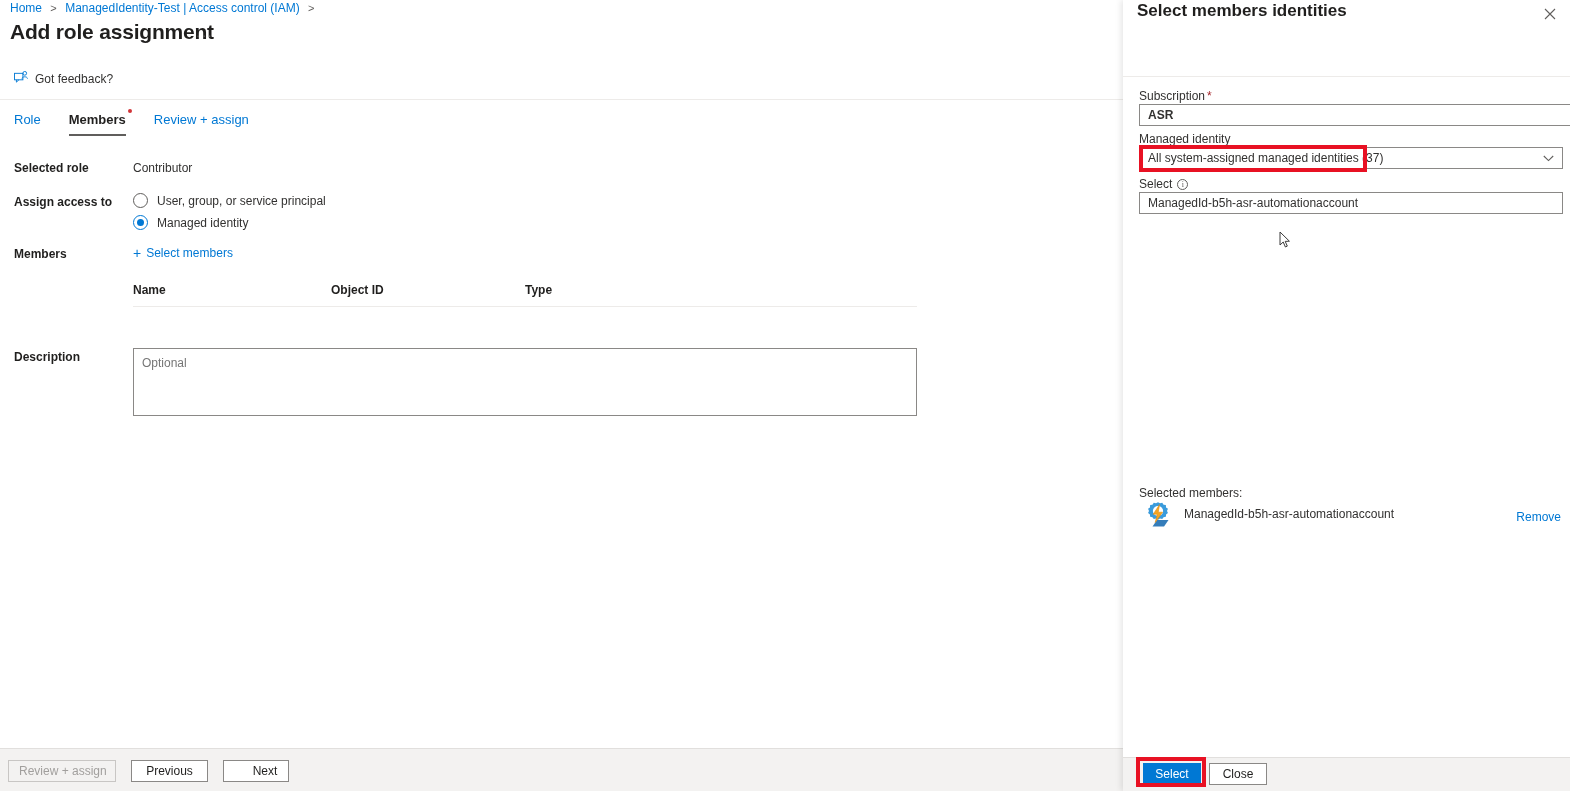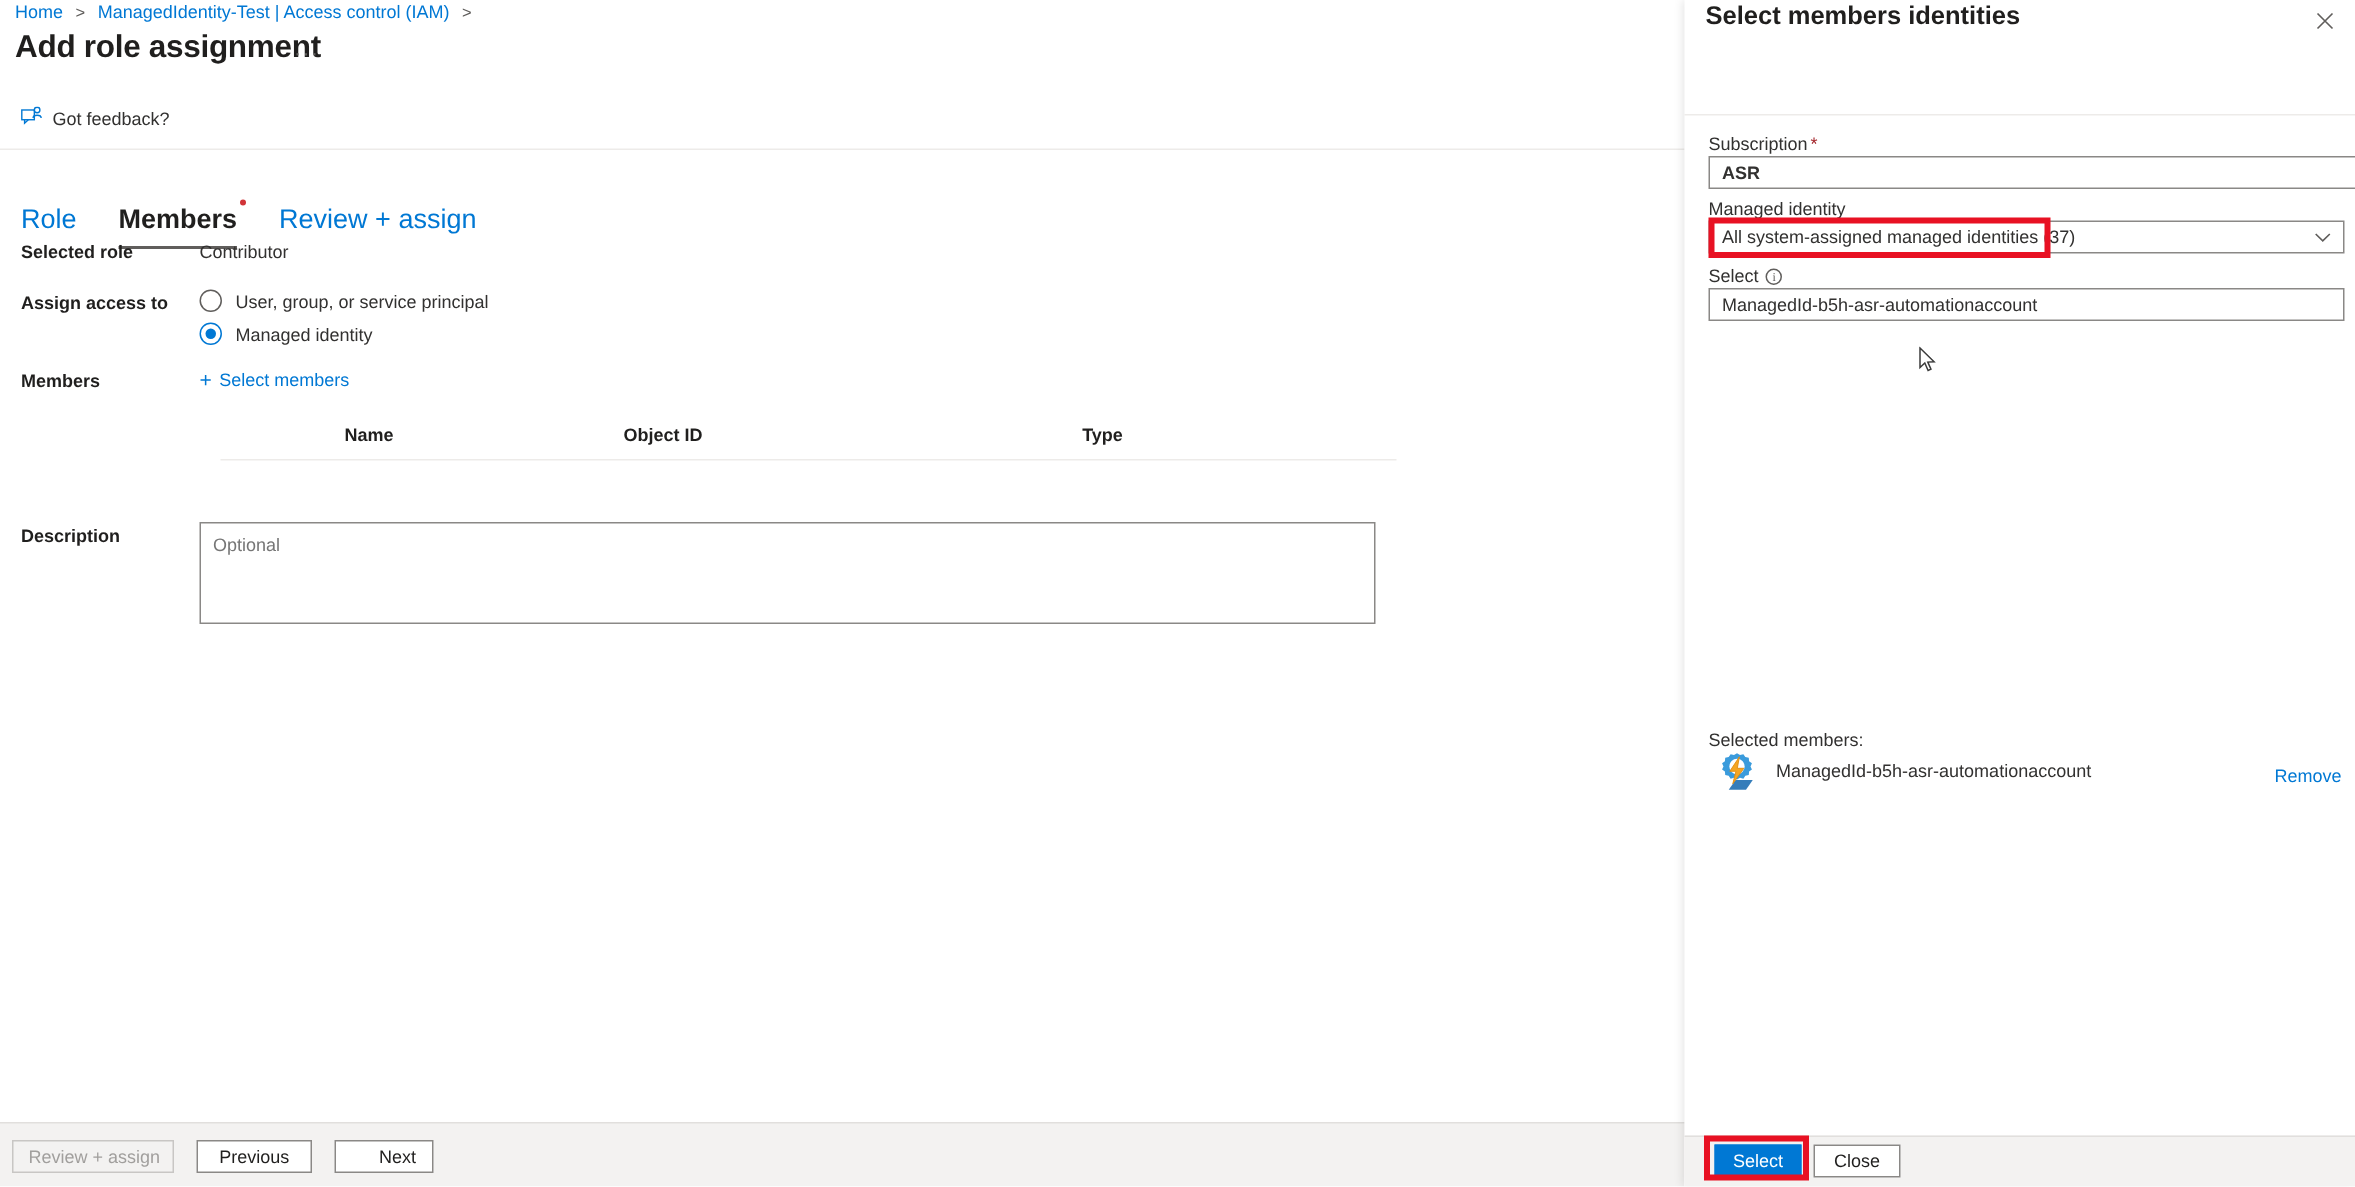--- a/index.html
+++ b/index.html
@@ -52,23 +52,23 @@
     background: #edebe9;
   }
 
   
   #tabs {
     position: absolute; left: 14px; top: 112px;
     display: flex; align-items: flex-start; gap: 0;
   }
   .tab {
     position: relative;
-    font-size: 18px; color: #0078d4;
+    font-size: 13px; color: #0078d4;
     padding: 0 14px 9px 0;
-    cursor: pointer; white-space: nowrap; margin-top: 24px;
+    cursor: pointer; white-space: nowrap;
   }
   .tab:not(:first-child) { padding-left: 14px; }
   .tab.active { color: #201f1e; font-weight: 600; }
   .tab.active::after {
     content: ""; position: absolute;
     left: 14px; right: 14px; bottom: 0; height: 2px;
     background: #605e5c;
   }
   .tab .req-dot {
     position: absolute; top: -3px; right: 8px;
@@ -113,21 +113,21 @@
     position: absolute; left: 133px; top: 246px;
     display: flex; align-items: center; gap: 5px;
     font-size: 12px; color: #0078d4; cursor: pointer;
   }
   #select-members-link .plus {
     font-size: 14px; line-height: 1; color: #0078d4; font-weight: 400;
   }
 
   
   #members-table {
-    position: absolute; left: 147px; top: 283px; width: 784px; text-align: center;
+    position: absolute; left: 133px; top: 283px; width: 784px;
   }
   #members-table .mt-head {
     display: flex; font-size: 12px; font-weight: 600; color: #201f1e;
     padding-bottom: 9px;
     border-bottom: 1px solid #edebe9;
   }
   #members-table .mt-row {
     display: flex; font-size: 12px; color: #323130;
     padding: 8px 0 8px 0;
     border-bottom: 1px solid #edebe9;

